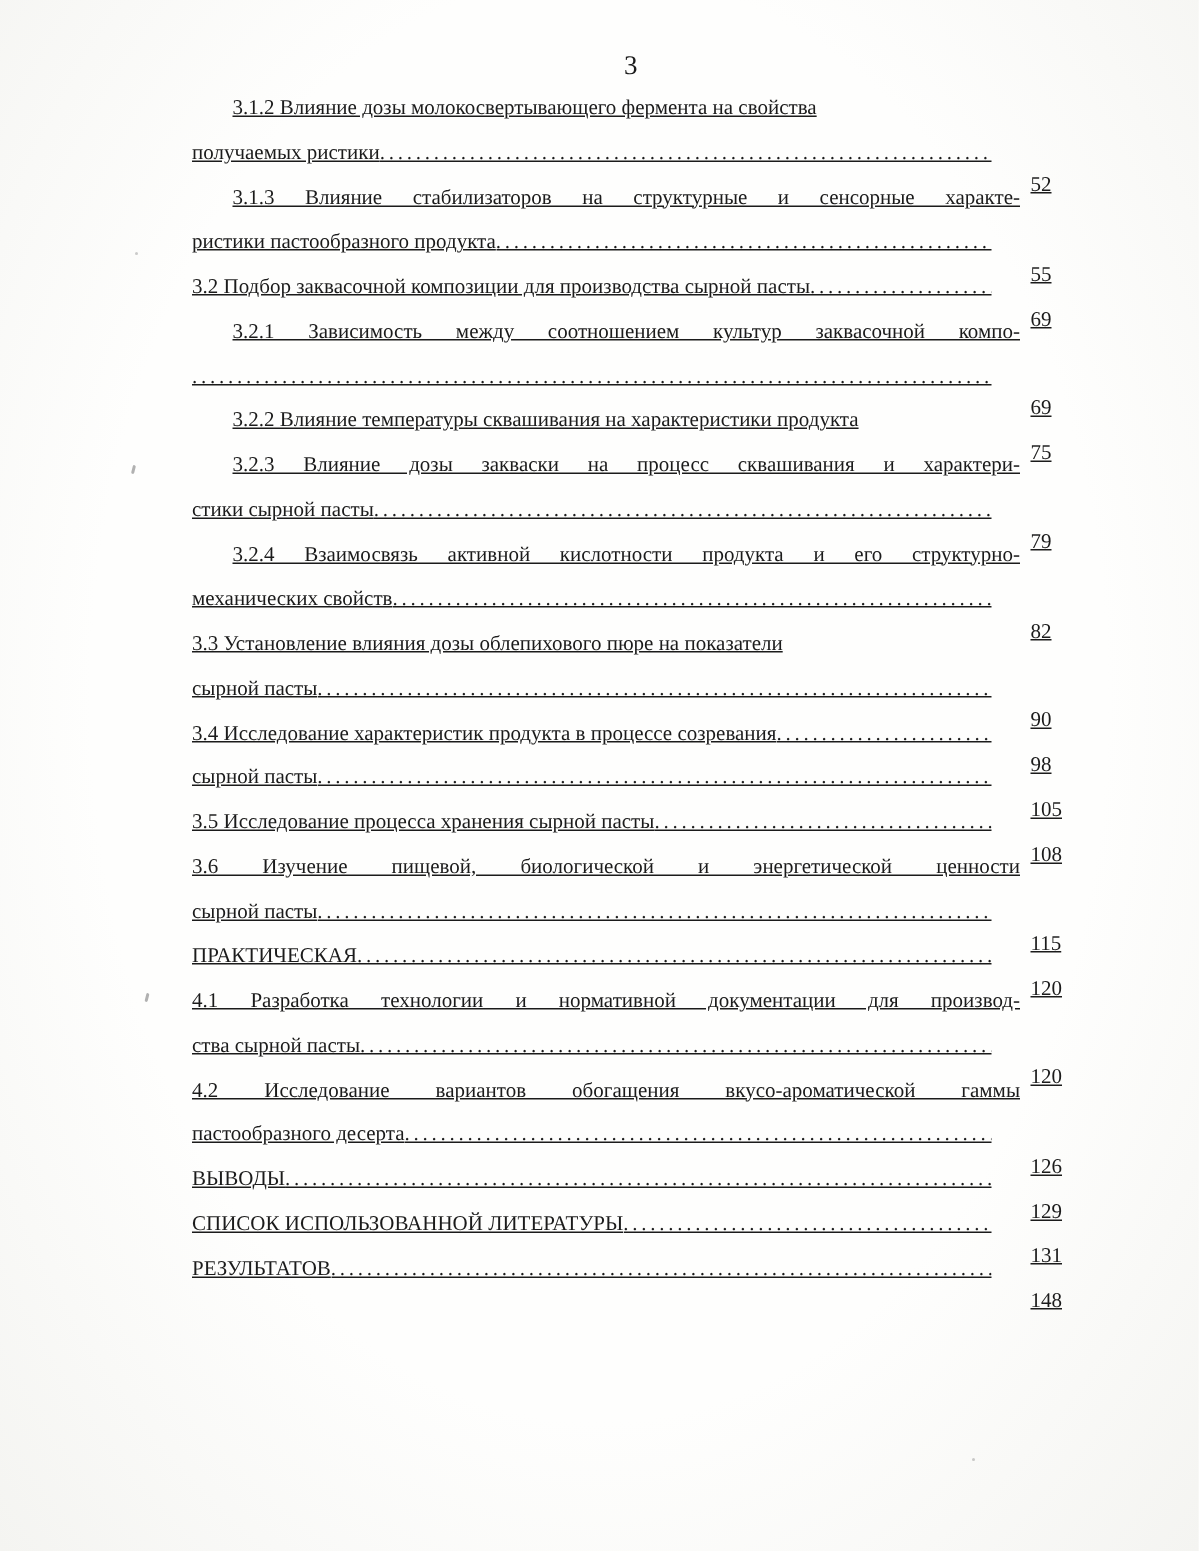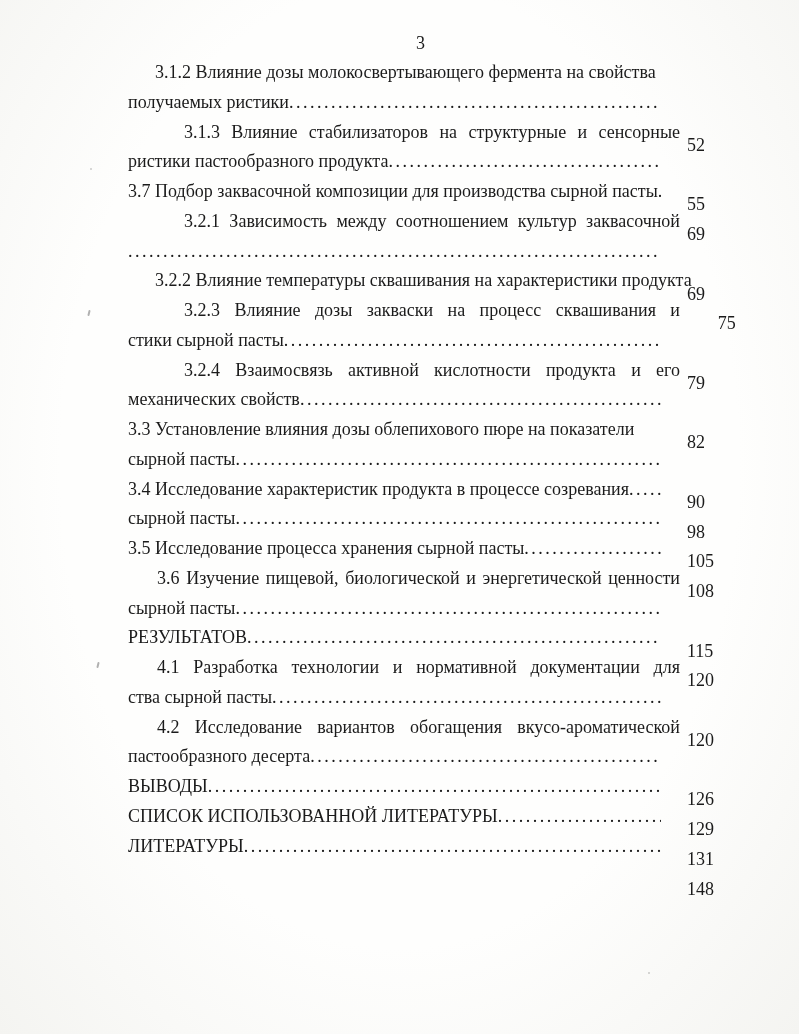--- a/index.html
+++ b/index.html
@@ -23,41 +23,41 @@
     width: 585px;
   }
   .pagenum {
     height: 30px;
     line-height: 30px;
     text-align: center;
     font-size: 18px;
   }
   .row {
     display: flex;
-    align-items: flex-start;
+    align-items: center;
     height: 29.75px;
     line-height: 29.75px;
-    font-size: 18px;
+    font-size: 14px;
+    text-decoration: underline;
   }
   .row .txt {
     flex: 0 0 auto;
     white-space: pre;
   }
   .row.indent .txt {
     padding-left: 27px;
   }
   .row.justify .txt {
     flex: 1 1 auto;
     white-space: normal;
     text-align: justify;
     text-align-last: justify;
     margin-right: 33px;
     overflow: hidden;
     max-height: 29.75px;
-    margin-left: 29px;
   }
   .leader {
     flex: 1 1 auto;
     min-width: 0;
     overflow: hidden;
     white-space: nowrap;
     letter-spacing: 2.5px;
     margin-right: 26px;
   }
   .pg {
@@ -108,21 +108,21 @@
 
   </div>
 
   <div class="row">
     <span class="txt">ристики пастообразного продукта</span>
     <span class="leader">....................................................................................................</span>
     <span class="pg">55</span>
   </div>
 
   <div class="row">
-    <span class="txt">3.7 Подбор заквасочной композиции для производства сырной пасты</span>
+    <span class="txt">3.2 Подбор заквасочной композиции для производства сырной пасты</span>
     <span class="leader">....................................................................................................</span>
     <span class="pg">69</span>
   </div>
 
   <div class="row indent justify noleader">
     <span class="txt">3.2.1 Зависимость между соотношением культур заквасочной компо-</span>
 
   </div>
 
   <div class="row">
@@ -194,21 +194,21 @@
   </div>
 
   <div class="row">
     <span class="txt">сырной пасты</span>
     <span class="leader">....................................................................................................</span>
     <span class="pg">115</span>
   </div>
 
 
   <div class="row">
-    <span class="txt">РЕЗУЛЬТАТОВ</span>
+    <span class="txt">ПРАКТИЧЕСКАЯ</span>
     <span class="leader">....................................................................................................</span>
     <span class="pg">120</span>
   </div>
 
   <div class="row justify noleader">
     <span class="txt">4.1 Разработка технологии и нормативной документации для производ-</span>
 
   </div>
 
   <div class="row">
@@ -234,21 +234,21 @@
     <span class="pg">129</span>
   </div>
 
   <div class="row">
     <span class="txt">СПИСОК ИСПОЛЬЗОВАННОЙ ЛИТЕРАТУРЫ</span>
     <span class="leader">....................................................................................................</span>
     <span class="pg">131</span>
   </div>
 
   <div class="row">
-    <span class="txt">ЛИТЕРАТУРЫ</span>
+    <span class="txt">РЕЗУЛЬТАТОВ</span>
     <span class="leader">....................................................................................................</span>
     <span class="pg">148</span>
   </div>
 </div>
   </div>
 
   <div class="speck tick" style="left:88px; top:310px;"></div>
   <div class="speck tick" style="left:97px; top:662px;"></div>
   <div class="speck dot" style="left:90px; top:168px;"></div>
   <div class="speck dot" style="left:648px; top:972px;"></div>

